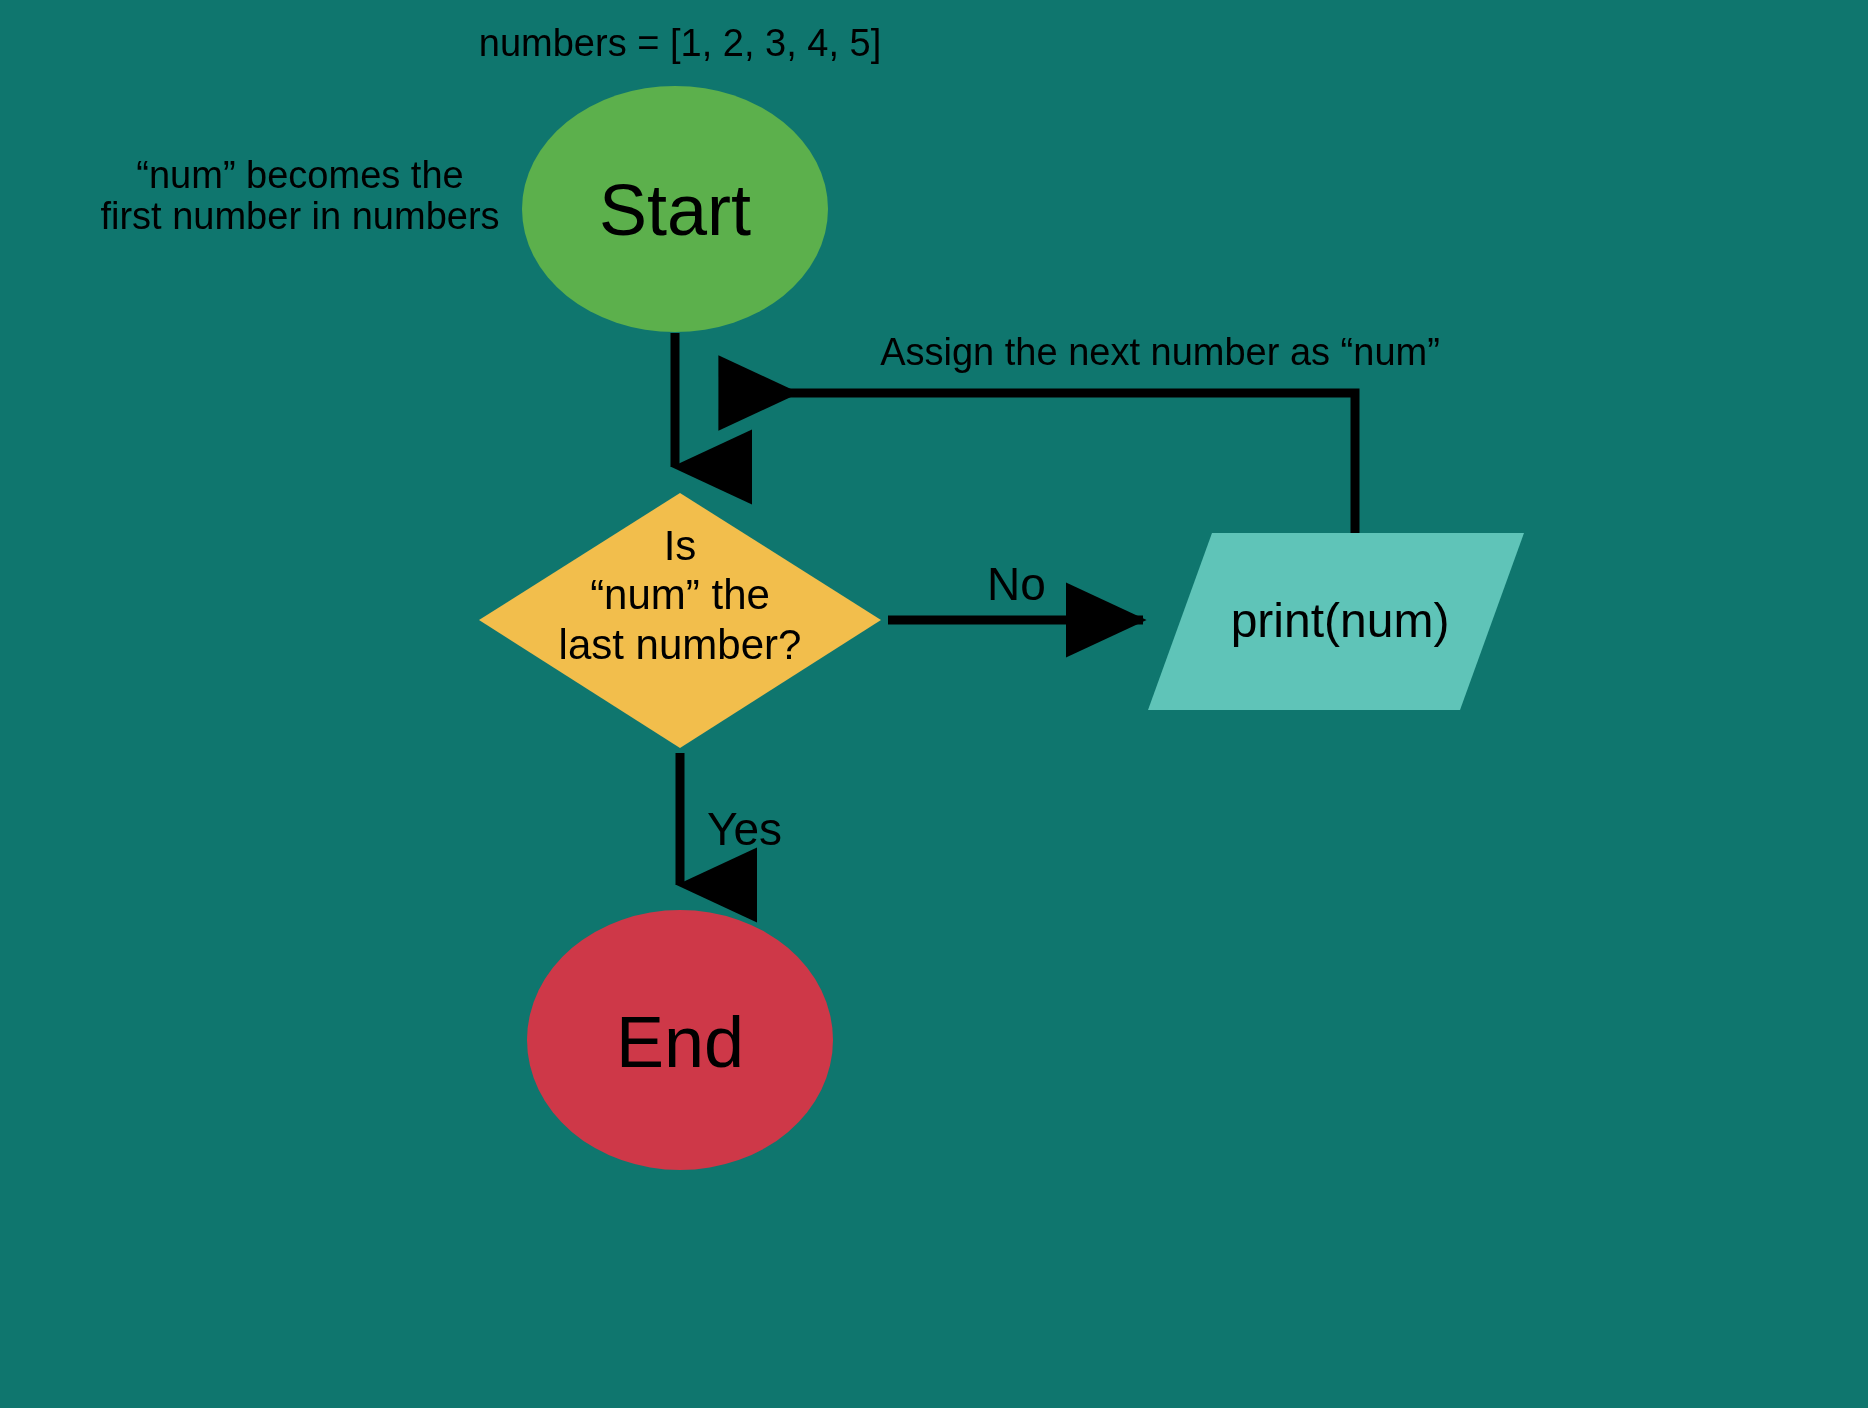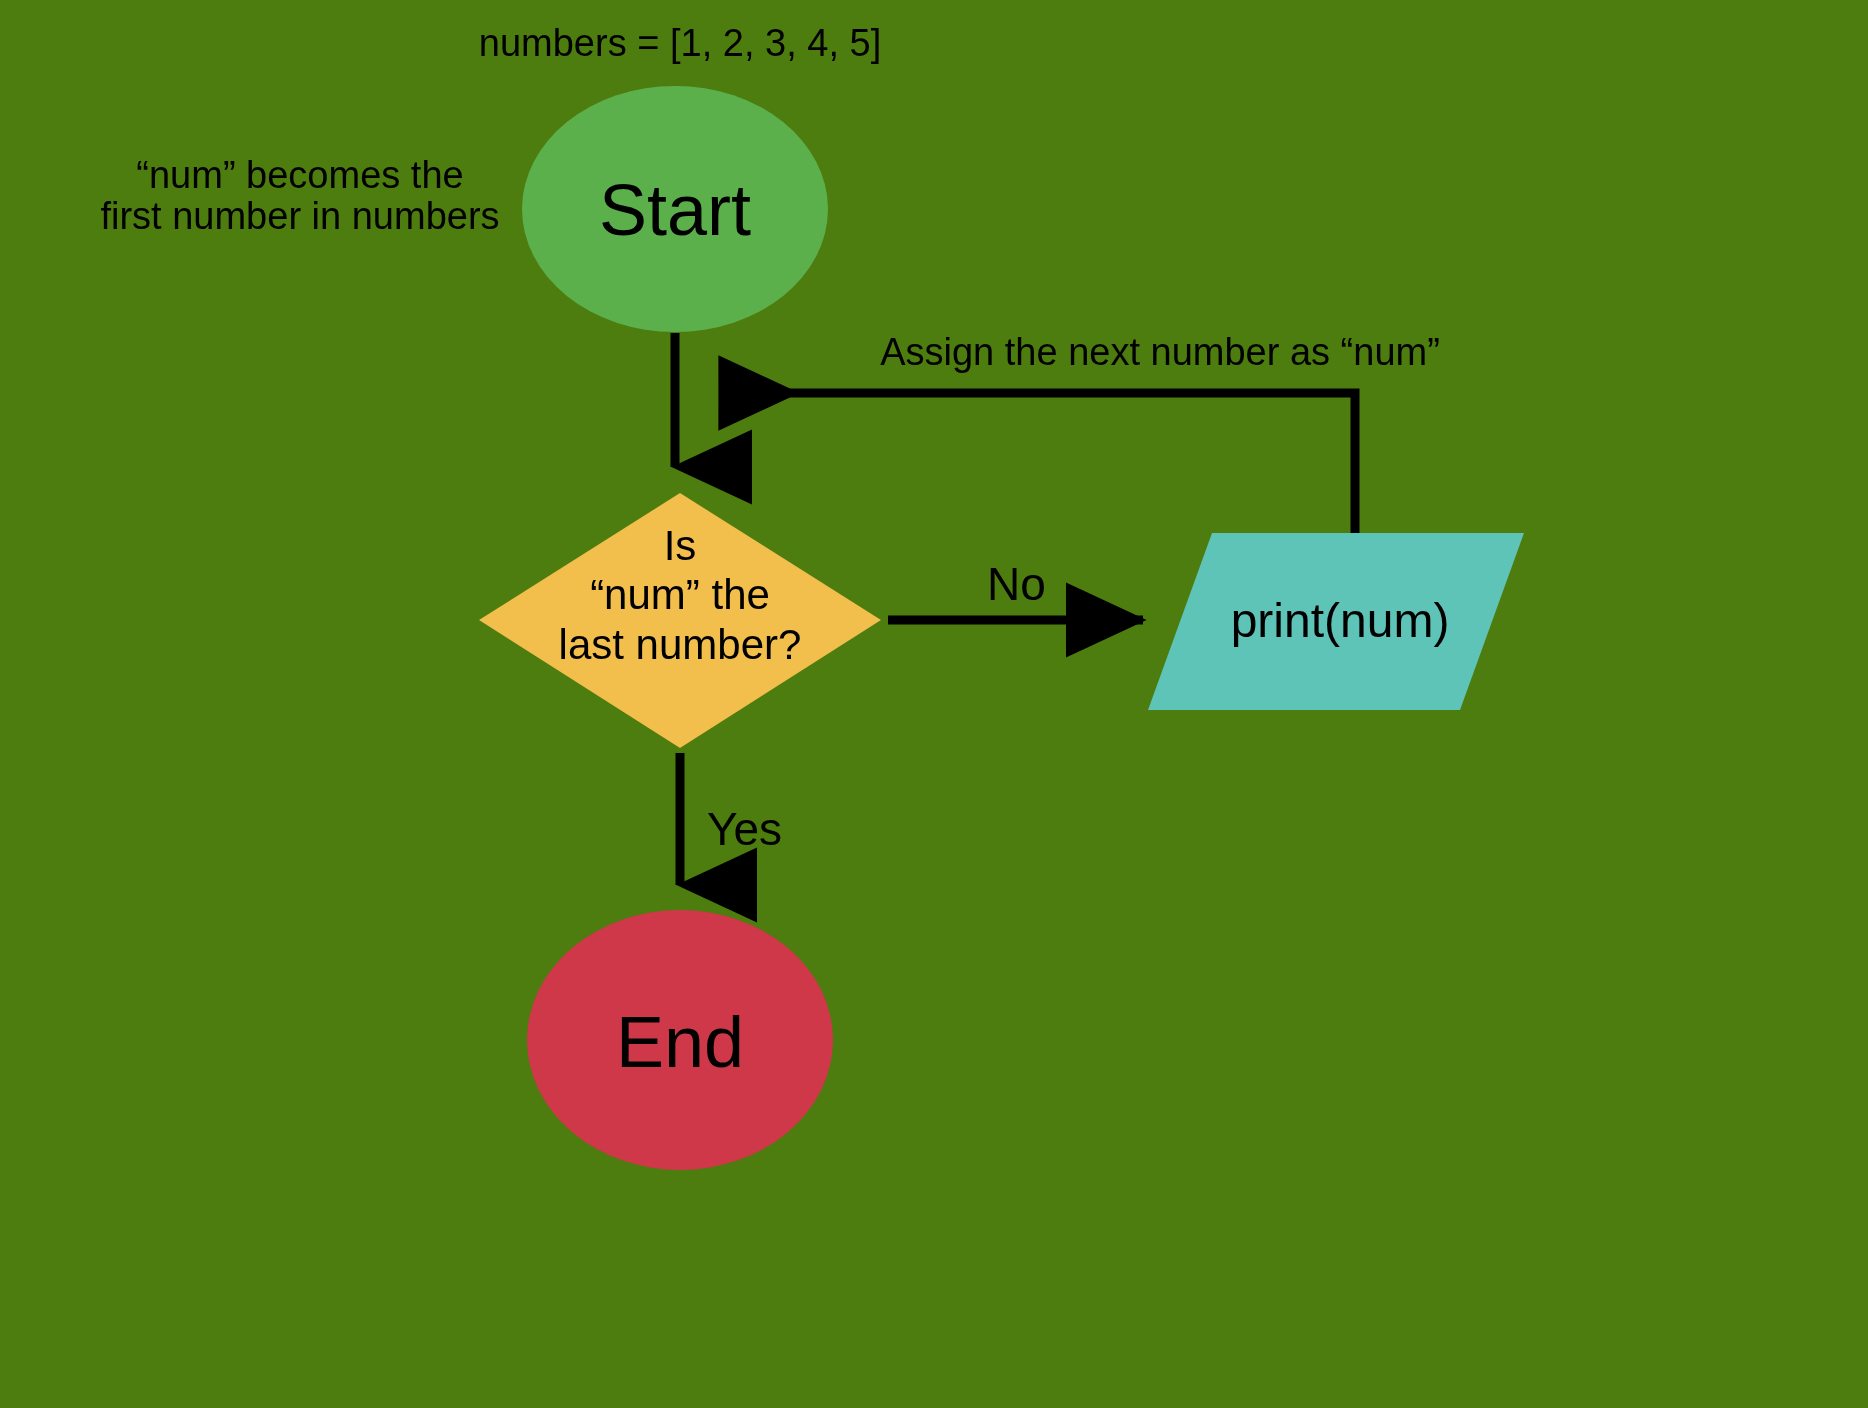--- a/index.html
+++ b/index.html
@@ -8,21 +8,21 @@
     background: #ffffff;
   }
   body {
     font-family: "Liberation Sans", sans-serif;
     -webkit-font-smoothing: antialiased;
   }
   #canvas {
     position: relative;
     width: 1868px;
     height: 1408px;
-    background: #4d7c0f;
+    background: #0f766e;
     overflow: hidden;
   }
   #flow-svg {
     position: absolute;
     left: 0;
     top: 0;
     width: 1868px;
     height: 1408px;
     display: block;
   }

